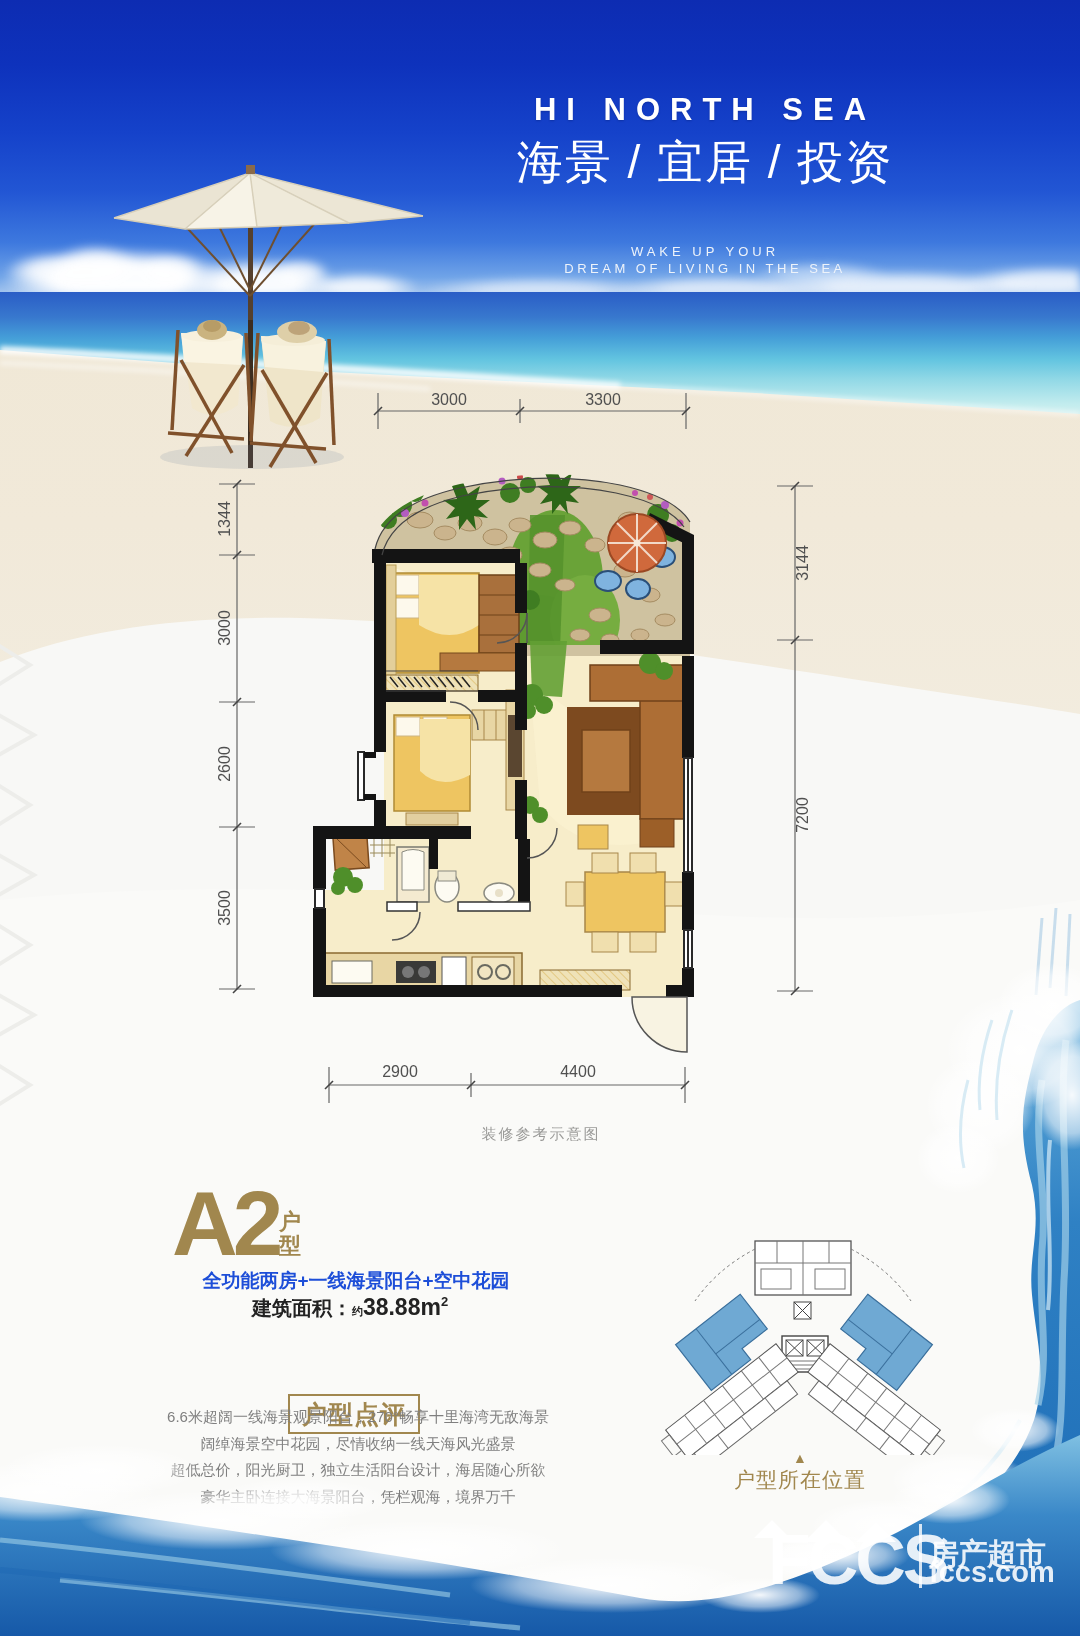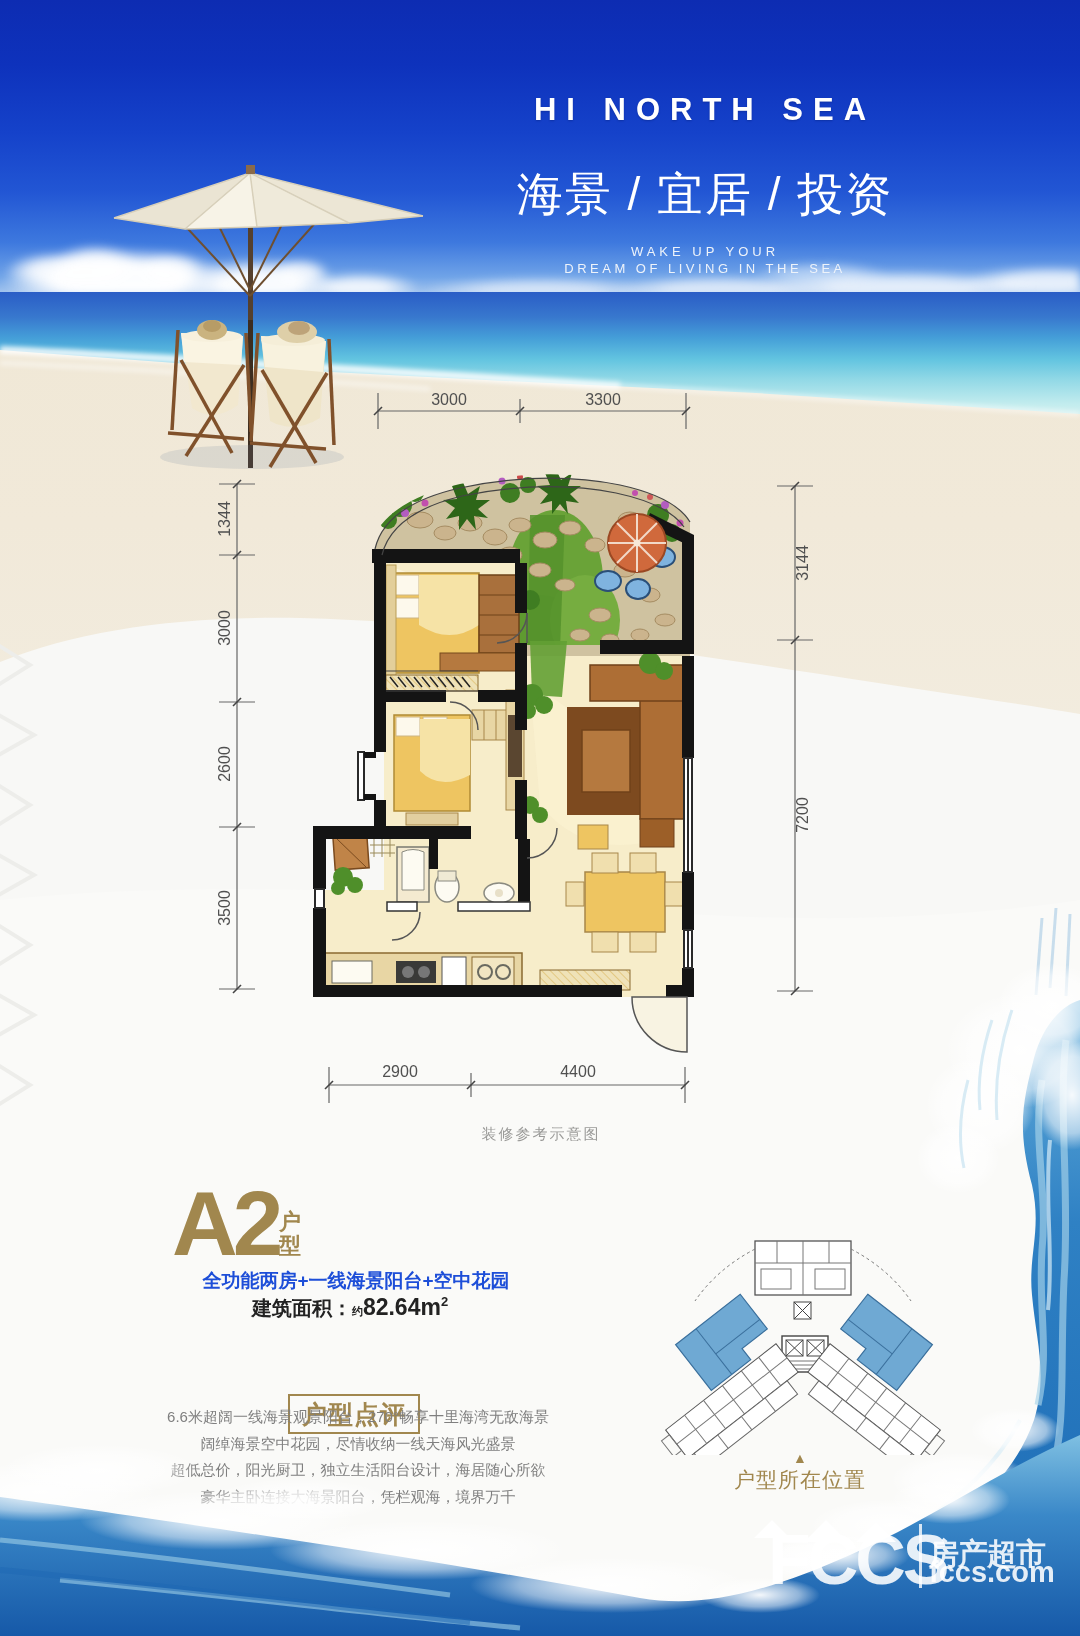--- a/index.html
+++ b/index.html
@@ -49,21 +49,21 @@
         <path d="M-10 90 L34 115 L-10 140"></path>
       <path d="M-10 160 L30 185 L-10 210"></path>
         <path d="M-10 230 L34 255 L-10 280"></path>
       <path d="M-10 300 L30 325 L-10 350"></path>
         <path d="M-10 370 L34 395 L-10 420"></path>
       <path d="M-10 440 L30 465 L-10 490"></path>
     </g>
   </svg>
 
   <div class="abs" style="left:345px;top:92px;width:720px;text-align:center;color:#ffffff;font-size:31px;font-weight:bold;letter-spacing:10px;text-shadow:0 1px 2px rgba(0,20,90,.3);">HI NORTH SEA</div>
-  <div class="abs" style="left:345px;top:132px;width:720px;text-align:center;color:#ffffff;font-size:46px;font-weight:500;letter-spacing:2px;margin-top:32px;">海景 / 宜居 / 投资</div>
+  <div class="abs" style="left:345px;top:132px;width:720px;text-align:center;color:#ffffff;font-size:46px;font-weight:500;letter-spacing:2px;">海景 / 宜居 / 投资</div>
   <div class="abs" style="left:345px;top:244px;width:720px;text-align:center;color:#eef3fa;font-size:13px;letter-spacing:4px;">WAKE UP YOUR</div>
   <div class="abs" style="left:345px;top:261px;width:720px;text-align:center;color:#eef3fa;font-size:13px;letter-spacing:3.5px;">DREAM OF LIVING IN THE SEA</div>
 
   <svg class="abs" style="left:80px;top:160px;" width="390" height="330" viewBox="0 0 390 330">
 
     <rect x="168" y="14" width="5" height="294" fill="#55402e"></rect>
     <rect x="168" y="160" width="5" height="148" fill="#3c2d20"></rect>
 
     <g stroke="#6e4f30" stroke-width="2" fill="none">
       <line x1="170" y1="136" x2="96" y2="56"></line>
@@ -448,21 +448,21 @@
       <path d="M317,473 A30,30 0 0 0 347,443"></path>
       <path d="M210,527 A28,28 0 0 1 182,555"></path>
     </g>
 
     <path d="M477,612 L477,667 A55,55 0 0 1 422,612 Z" fill="#f8f3e2" stroke="#555" stroke-width="1.5"></path>
   </svg>
 
   <div class="abs" style="left:172px;top:1172px;width:130px;color:#a1874e;font-size:91px;font-weight:bold;letter-spacing:-5px;">A2</div>
   <div class="abs" style="left:279px;top:1210px;width:26px;color:#a1874e;font-size:22px;font-weight:bold;line-height:24px;">户型</div>
   <div class="abs" style="left:146px;top:1268px;width:420px;text-align:center;color:#1d4ed8;font-size:19px;font-weight:bold;">全功能两房+一线海景阳台+空中花园</div>
-  <div class="abs" style="left:140px;top:1294px;width:420px;text-align:center;color:#222;font-size:20px;font-weight:bold;">建筑面积：<span style="font-size:11px;">约</span><span style="font-size:23px;">82.64m</span><span style="font-size:13px;vertical-align:9px;">2</span></div>
+  <div class="abs" style="left:140px;top:1294px;width:420px;text-align:center;color:#222;font-size:20px;font-weight:bold;">建筑面积：<span style="font-size:11px;">约</span><span style="font-size:23px;">38.88m</span><span style="font-size:13px;vertical-align:9px;">2</span></div>
 
   <div class="abs" style="left:288px;top:1394px;width:128px;height:36px;border:2px solid #a1874e;text-align:center;line-height:36px;color:#a1874e;font-size:25px;font-weight:bold;letter-spacing:1px;">户型点评</div>
 
   <div class="abs" style="left:98px;top:1404px;width:520px;text-align:center;color:#7f7f7f;font-size:15px;line-height:26.5px;">
     6.6米超阔一线海景观景阳台，270°畅享十里海湾无敌海景<br>
     阔绰海景空中花园，尽情收纳一线天海风光盛景<br>
     超低总价，阳光厨卫，独立生活阳台设计，海居随心所欲<br>
     豪华主卧连接大海景阳台，凭栏观海，境界万千
   </div>
 

